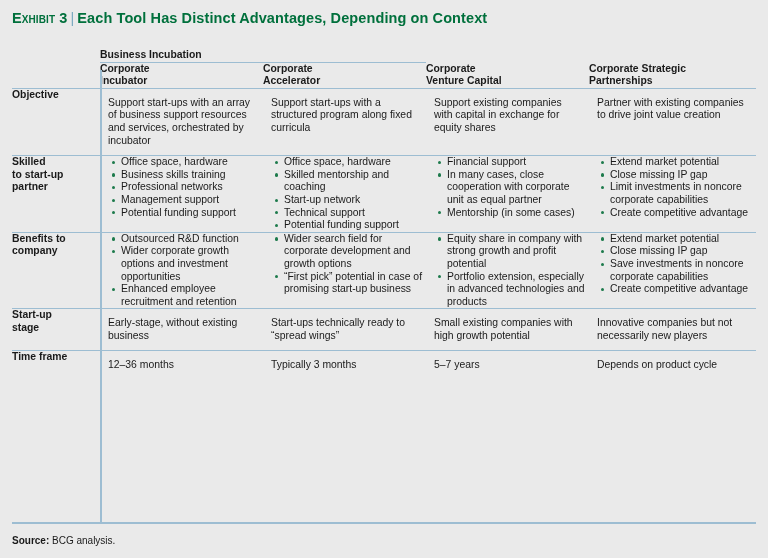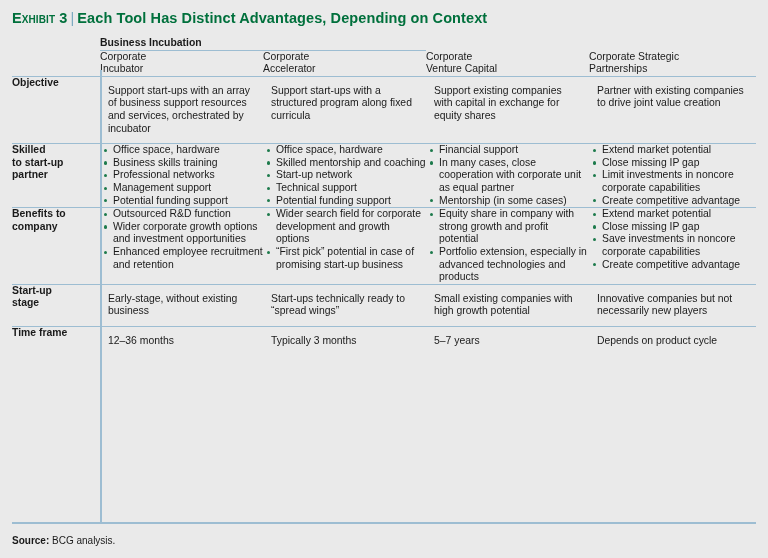--- a/index.html
+++ b/index.html
@@ -16,55 +16,55 @@
   .title{
     position:absolute;left:12px;top:10px;
     font-size:14.5px;font-weight:bold;color:#00703c;
     letter-spacing:.1px;white-space:nowrap;
   }
   .title .ex{font-variant:small-caps;font-weight:bold;}
   .title .bar{color:#7aa8c0;font-weight:normal;margin:0 3px;}
 
   
   .tbl{
-    position:absolute;left:12px;top:37px;width:744px;
+    position:absolute;left:12px;top:49px;width:744px;
     border-collapse:collapse;
   }
   .tbl td,.tbl th{
     padding:0;vertical-align:top;text-align:left;
     font-size:10.4px;line-height:12.6px;
   }
 
   
   .grp{
     font-size:11.4px;font-weight:bold;text-align:center;
     padding:0 0 2px 0;color:#1a1a1a;
   }
   .grp-rule{height:0;padding:0;}
   .grp-rule div{border-bottom:1.6px solid #9dbdd2;height:0;font-size:0;}
 
   
   .chead{
-    font-size:11.2px;font-weight:normal;text-align:center;
+    font-size:11.2px;font-weight:bold;text-align:center;
     line-height:13px;padding:6px 6px 8px 6px;color:#1a1a1a;
   }
 
   
   .rowline td{border-top:1.6px solid #9dbdd2;}
   .lbl{
     font-size:11.2px;font-weight:bold;line-height:13px;
     padding:10px 8px 12px 4px;vertical-align:middle;
     width:88px;
   }
   .cell{padding:8px 10px 12px 10px;}
   .cell p{margin:8px;}
 
   ul.bl{margin:0;padding:0;list-style:none;}
   ul.bl li{
-    position:relative;padding-left:9px;margin:0 0 0 4px;
+    position:relative;padding-left:9px;margin:0 0 0 12px;
     line-height:12.6px;
   }
   ul.bl li::before{
     content:"";position:absolute;left:0;top:4.6px;
     width:3.2px;height:3.2px;border-radius:50%;
     background:#1d7a4c;
   }
 
   
   .vrule{

